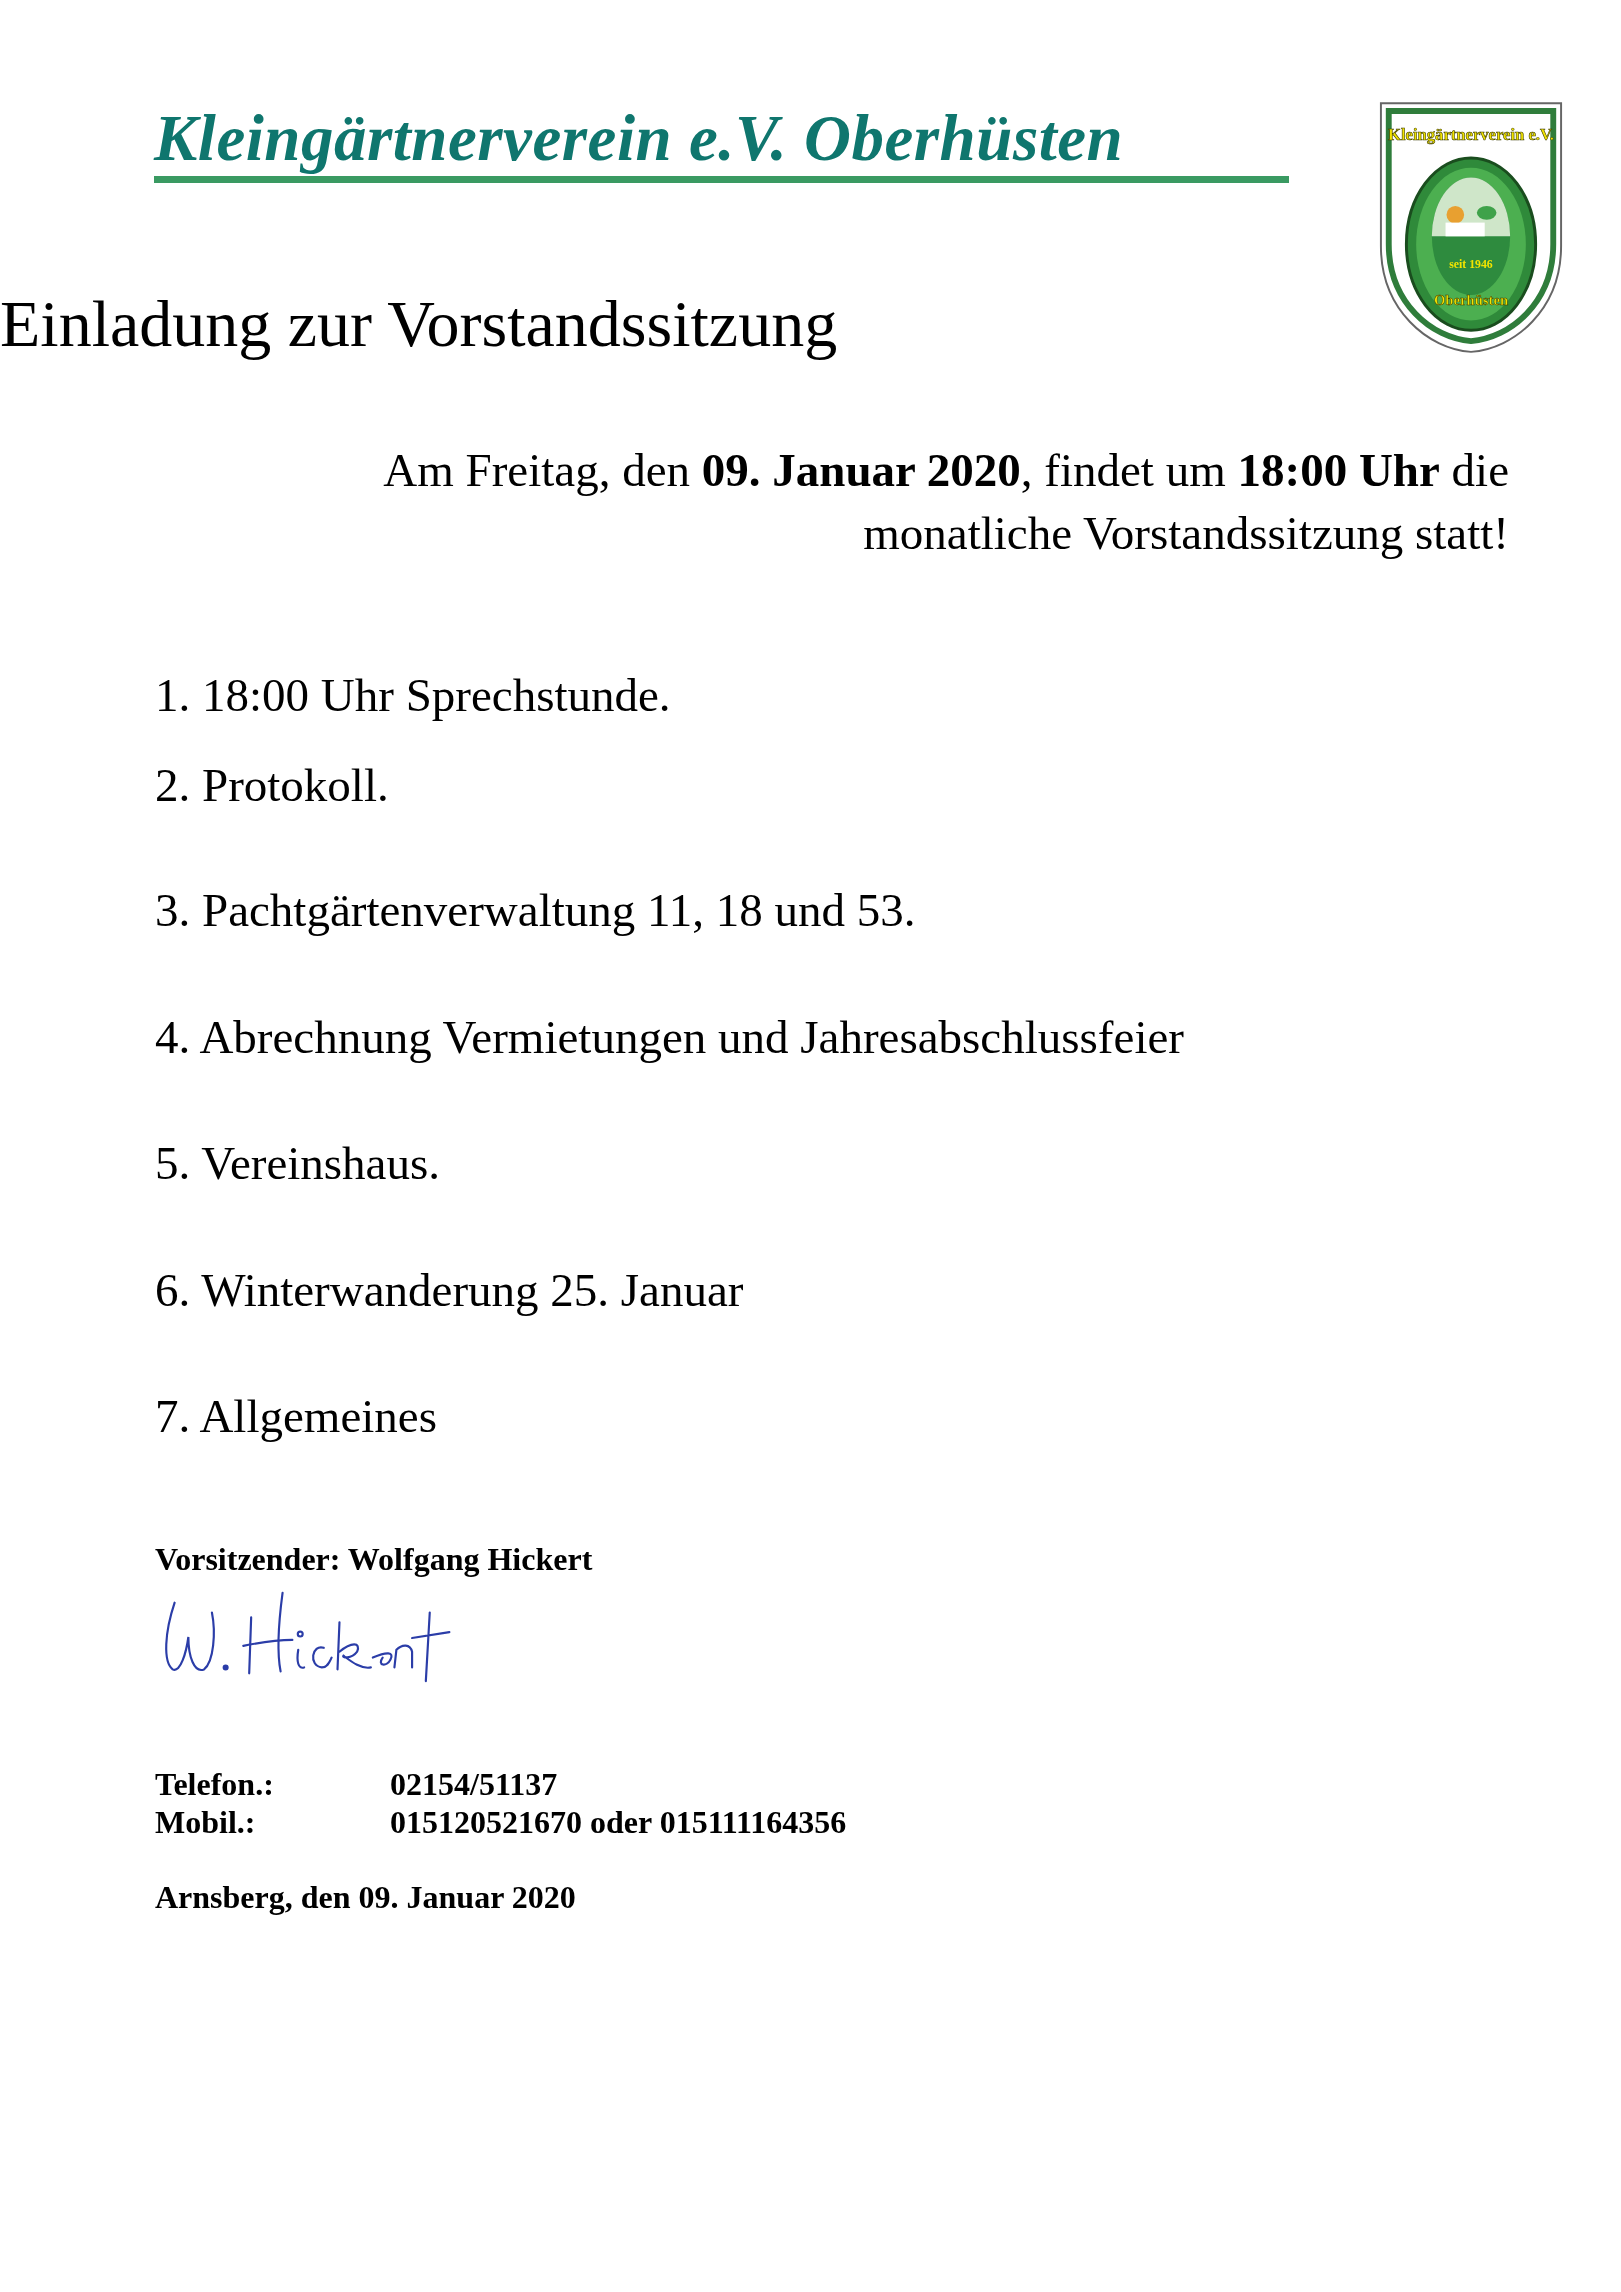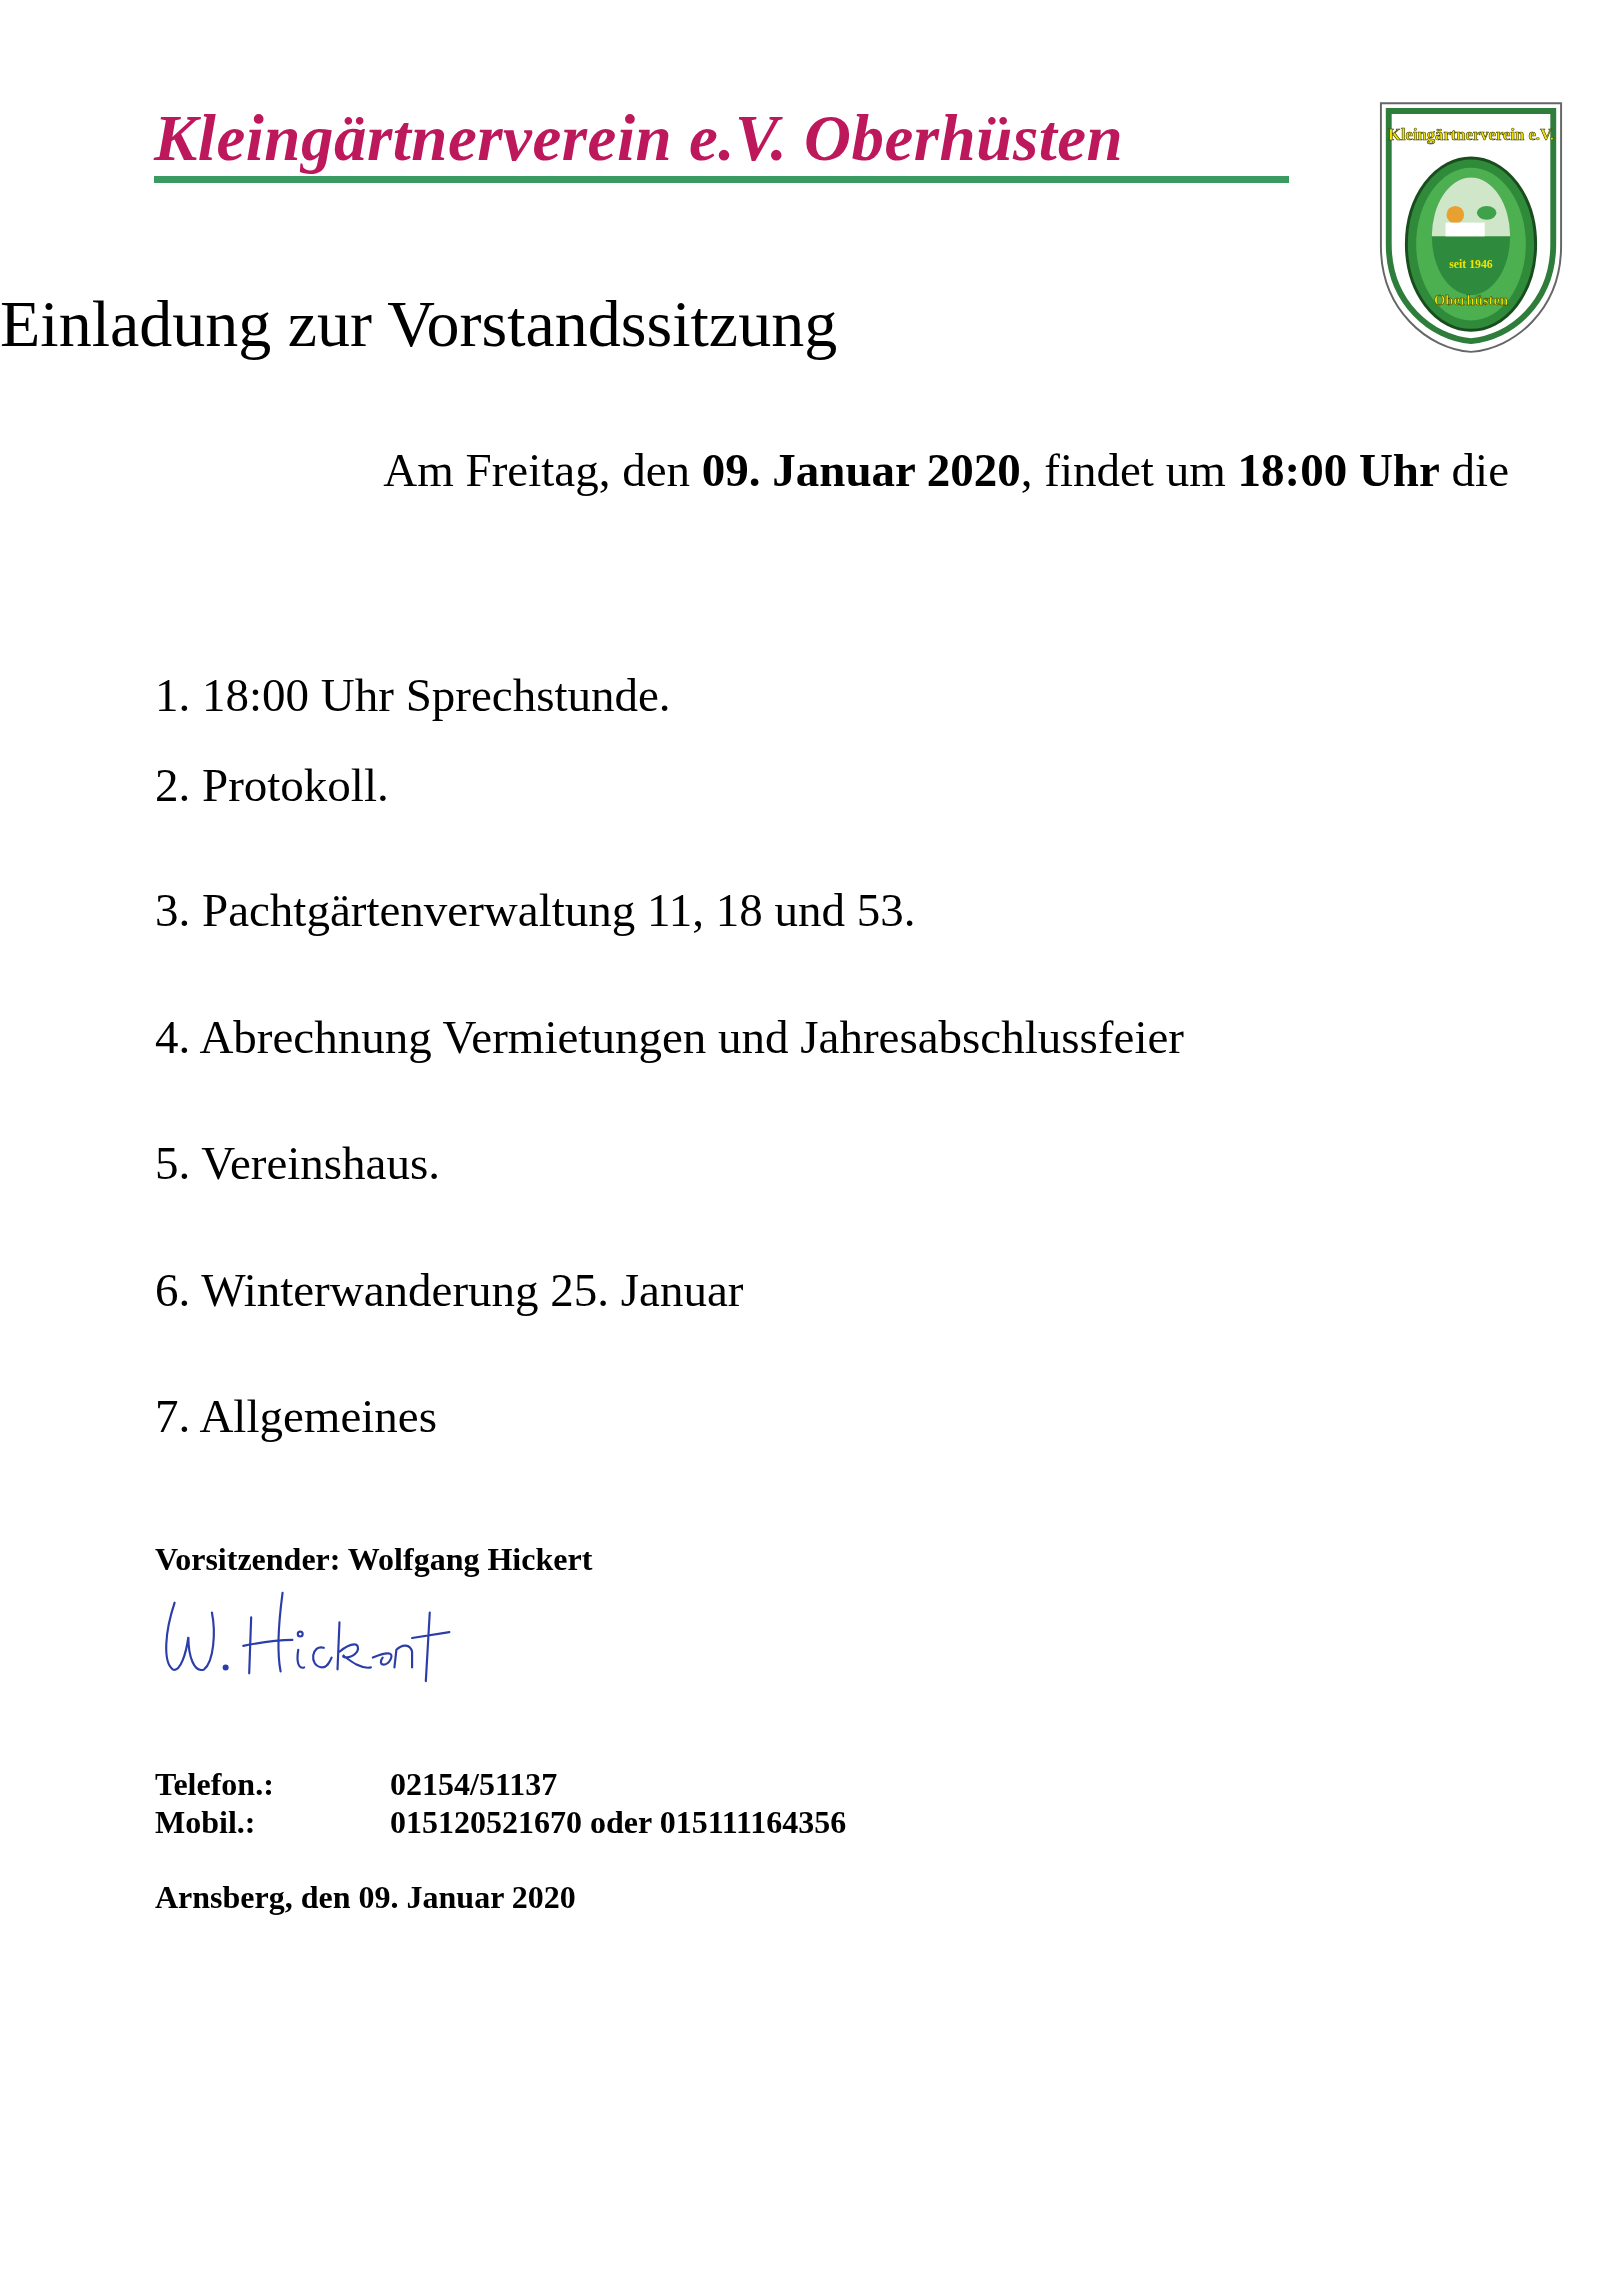--- a/index.html
+++ b/index.html
@@ -1,18 +1,18 @@
 <!DOCTYPE html>
 <html><head>
 <meta charset="utf-8">
 <style>
   html,body{margin:0;padding:0;background:#fff;}
   body{width:1621px;height:2293px;position:relative;overflow:hidden;font-family:"Liberation Serif","DejaVu Serif",serif;color:#000;}
   .abs{position:absolute;white-space:nowrap;}
-  #org-title{left:154px;top:106px;font-size:65px;font-weight:bold;font-style:italic;color:#be185d;line-height:1;letter-spacing:0.5px;}
+  #org-title{left:154px;top:106px;font-size:65px;font-weight:bold;font-style:italic;color:#0f766e;line-height:1;letter-spacing:0.5px;}
   #org-underline{left:154px;top:176px;width:1135px;height:6.9px;background:#3a9a62;}
   #heading{left:0;width:1500px;text-align:left;top:291px;font-size:66px;line-height:1;}
   #intro{left:137px;width:1372px;text-align:right;top:439px;font-size:47px;line-height:63px;}
   #intro b{font-weight:bold;}
   .item{left:155px;font-size:47px;line-height:1;}
   .small{left:155px;font-size:32px;font-weight:bold;line-height:1;margin-top:32px;}
   .val{left:390px;}
   #logo{left:1377px;top:99px;width:188px;height:257px;}
 </style>
 </head>
@@ -35,20 +35,21 @@
     <ellipse cx="112" cy="116" rx="10" ry="7" fill="#3fa24a"></ellipse>
     <text x="96" y="172" text-anchor="middle" font-family="Liberation Serif, serif" font-weight="bold" font-size="12" fill="#f2e400">seit 1946</text>
     <text x="96" y="210" text-anchor="middle" font-family="Liberation Serif, serif" font-weight="bold" font-size="15" fill="#f2e400" stroke="#3a3a00" stroke-width="0.5">Oberhüsten</text>
   </svg>
 </div>
 
 <div class="abs" id="heading">Einladung zur Vorstandssitzung</div>
 
 <div class="abs" id="intro">
   <div><span>Am Freitag, den </span><b>09. Januar 2020</b><span>, findet um </span><b>18:00 Uhr</b><span> die</span></div>
+  <div>monatliche Vorstandssitzung statt!</div>
 </div>
 
 <div class="abs item" style="top:672px">1. 18:00 Uhr Sprechstunde.</div>
 <div class="abs item" style="top:762px">2. Protokoll.</div>
 <div class="abs item" style="top:887px">3. Pachtgärtenverwaltung 11, 18 und 53.</div>
 <div class="abs item" style="top:1014px">4. Abrechnung Vermietungen und Jahresabschlussfeier</div>
 <div class="abs item" style="top:1140px">5. Vereinshaus.</div>
 <div class="abs item" style="top:1267px">6. Winterwanderung 25. Januar</div>
 <div class="abs item" style="top:1393px">7. Allgemeines</div>
 

